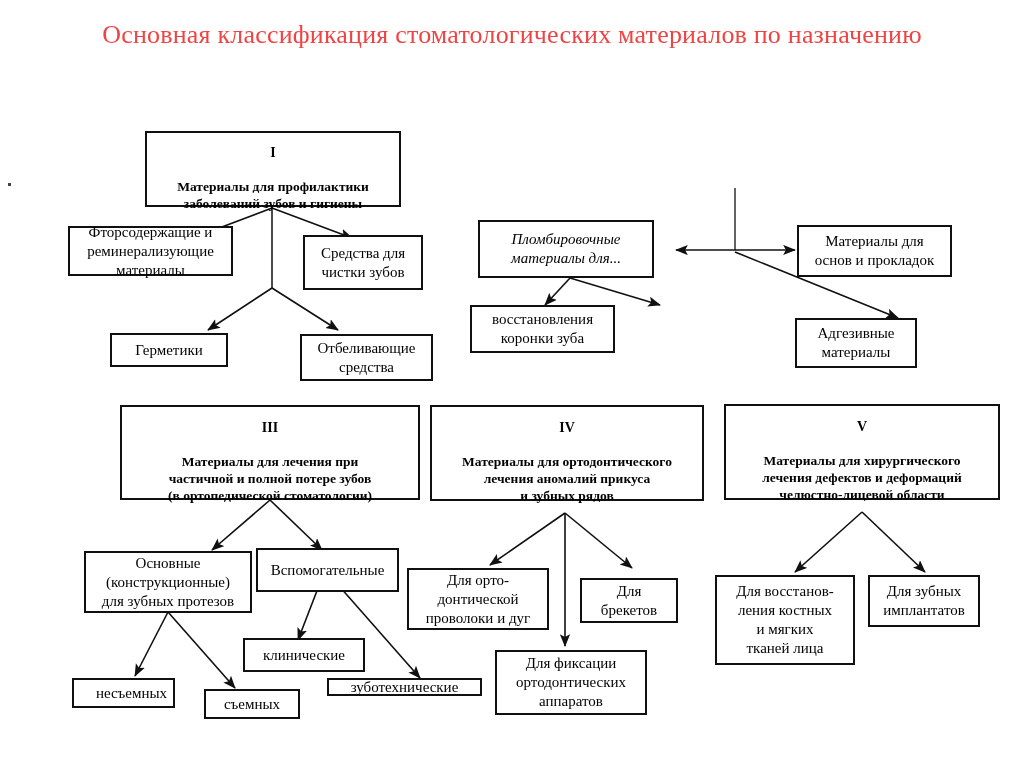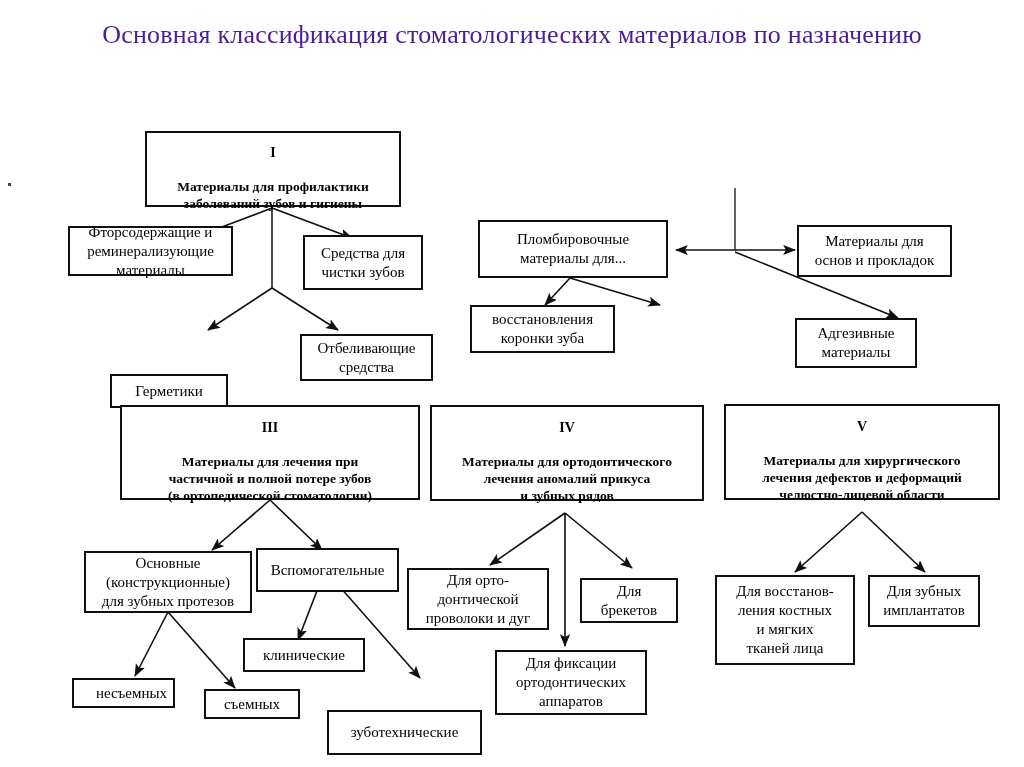--- a/index.html
+++ b/index.html
@@ -17,21 +17,21 @@
     color: #000000;
   }
   #title {
     position: absolute;
     left: 70px;
     top: 18px;
     width: 884px;
     text-align: center;
     font-size: 26px;
     line-height: 34px;
-    color: #4c1d95;
+    color: #ef4444;
     letter-spacing: 0.2px;
   }
   #svg-layer {
     position: absolute;
     left: 0;
     top: 0;
     width: 1024px;
     height: 767px;
     pointer-events: none;
   }
@@ -135,31 +135,31 @@
     <span class="label">Фторсодержащие и
 реминерализующие
 материалы</span>
   </div>
 
   <div class="node lvl2" style="left:303px; top:235px; width:120px; height:55px;">
     <span class="label">Средства для
 чистки зубов</span>
   </div>
 
-  <div class="node lvl2" style="left:110px; top:333px; width:118px; height:34px;margin-top:41px;">
+  <div class="node lvl2" style="left:110px; top:333px; width:118px; height:34px;">
     <span class="label">Герметики</span>
   </div>
 
   <div class="node lvl2" style="left:300px; top:334px; width:133px; height:47px;">
     <span class="label">Отбеливающие
 средства</span>
   </div>
 
 
-  <div class="node lvl2" style="left:478px; top:220px; width:190px; height:58px;">
+  <div class="node lvl2" style="left:478px; top:220px; width:176px; height:58px;font-style:italic;">
     <span class="label">Пломбировочные
 материалы для...</span>
   </div>
 
   <div class="node lvl2" style="left:797px; top:225px; width:155px; height:52px;">
     <span class="label">Материалы для
 основ и прокладок</span>
   </div>
 
   <div class="node lvl2" style="left:470px; top:305px; width:145px; height:48px;">
@@ -197,21 +197,21 @@
   </div>
 
   <div class="node lvl2" style="left:204px; top:689px; width:96px; height:30px;">
     <span class="label">съемных</span>
   </div>
 
   <div class="node lvl2" style="left:243px; top:638px; width:122px; height:34px;">
     <span class="label">клинические</span>
   </div>
 
-  <div class="node lvl2" style="left:327px; top:710px; width:155px; height:45px;">
+  <div class="node lvl2" style="left:327px; top:678px; width:155px; height:18px;">
     <span class="label">зуботехнические</span>
   </div>
 
   <div class="node lvl1" style="left:430px; top:405px; width:274px; height:96px;">
     <span class="label">
       <span class="roman">IV</span><br>
       <span>Материалы для ортодонтического
 лечения аномалий прикуса
 и зубных рядов</span>
     </span>

